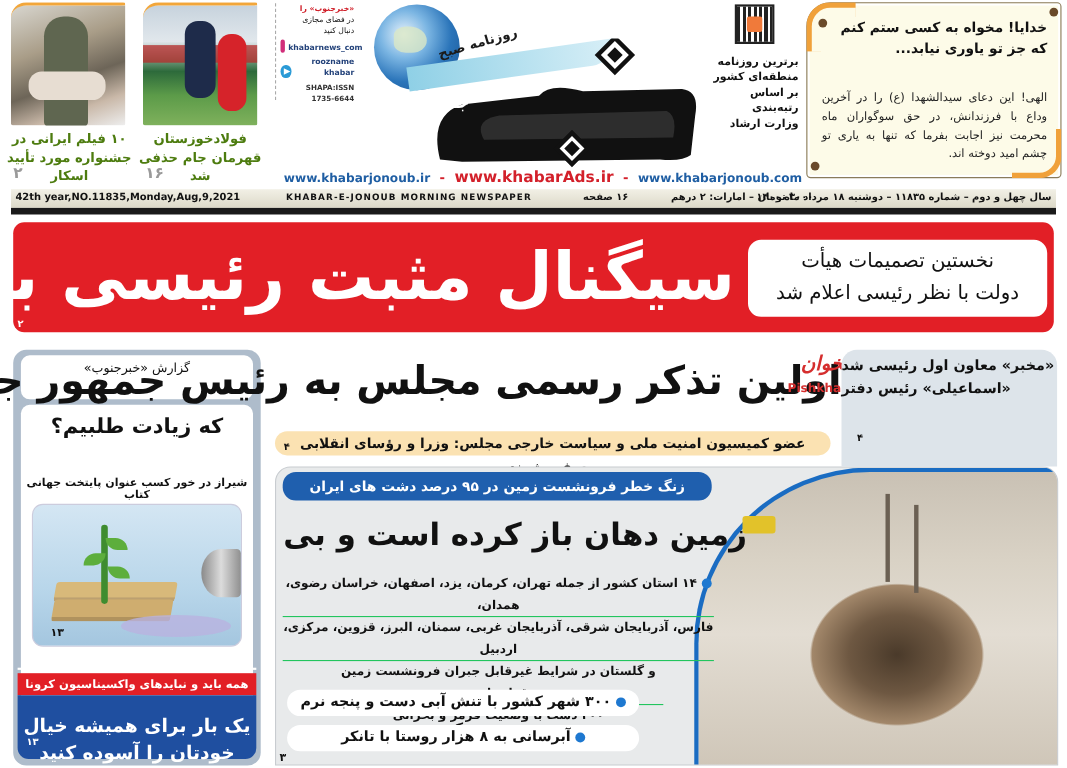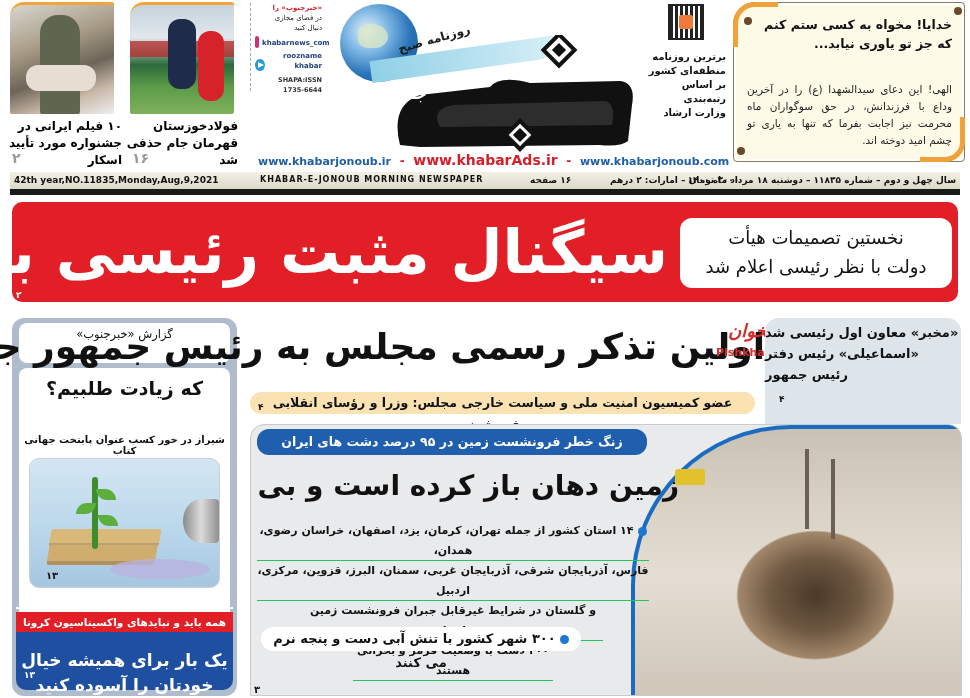--- a/index.html
+++ b/index.html
@@ -9,21 +9,21 @@
 
   
   .thumb { width: 104px; height: 112px; border-radius: 14px 2px 2px 2px; overflow: hidden; border-top: 3px solid #f2a63a; }
   .thumb-film { left: 10px; top: 2px; background: linear-gradient(160deg,#d8d6cf 0%,#a99d88 35%,#6d6558 60%,#c9b8a8 80%,#eee 100%); }
   .thumb-football { left: 130px; top: 2px; background: linear-gradient(180deg,#c7d3dd 0%,#e1e7ec 30%,#2d6a3b 55%,#5c9b49 75%,#7fb15c 100%); }
   .thumb .fig1 { position:absolute; left:30px; top:10px; width:40px; height:100px; background:#5f6650; border-radius:18px 18px 4px 4px; }
   .thumb .fig2 { position:absolute; left:16px; top:60px; width:70px; height:26px; background:#e7ddd2; border-radius:12px; }
   .thumb .p1 { position:absolute; left:38px; top:14px; width:28px; height:70px; background:#1e2b4a; border-radius:12px; }
   .thumb .p2 { position:absolute; left:68px; top:26px; width:26px; height:70px; background:#d6232a; border-radius:12px; }
   .thumb .bar { position:absolute; left:0; top:36px; width:104px; height:16px; background:#b72a2a; opacity:.75; }
-  .thumb-caption { font-weight: bold; font-size: 12px; line-height: 17px; text-align: right; direction: rtl; color:#000000; }
+  .thumb-caption { font-weight: bold; font-size: 12px; line-height: 17px; text-align: center; direction: rtl; color:#4d7c0f; }
   .page-num { font-size: 14px; color: #9a9a9a; font-weight: bold; }
 
   .social-box { left: 250px; top: 3px; width: 72px; height: 88px; border-left: 1px dashed #aaa; padding-left:4px; font-size: 7px; line-height: 10px; direction: rtl; text-align: right; }
   .social-box .red { color: #d0202a; font-weight: bold; }
   .social-row { display:flex; align-items:flex-end; direction:ltr; gap:3px; margin-top:3px; font-size:7px; color:#23427a; font-weight:bold; }
   .ig { width:12px; height:12px; border-radius:4px; border:2px solid #d12e7a; }
   .tg { width:12px; height:12px; border-radius:50%; background:#2a9ad6; position:relative; }
   .tg::after { content:""; position:absolute; left:3px; top:3px; border-left:6px solid #fff; border-top:3px solid transparent; border-bottom:3px solid transparent; }
   .issn { direction:ltr; font-size:6.5px; color:#333; margin-top:4px; font-weight:bold; }
 
@@ -248,23 +248,25 @@
   <div class="story-headline">زمین دهان باز کرده است و بی خبریم</div>
   <div class="story-body">
     <span class="line"><span class="dot"></span><span>۱۴ استان کشور از جمله تهران، کرمان، یزد، اصفهان، خراسان رضوی، همدان،</span></span>
     <span class="line">فارس، آذربایجان شرقی، آذربایجان غربی، سمنان، البرز، قزوین، مرکزی، اردبیل</span>
     <span class="line" style="width:300px;">و گلستان در شرایط غیرقابل جبران فرونشست زمین قرار دارند</span>
     <span class="line" style="width:200px;">۳۰۰ دشت با وضعیت قرمز و بحرانی هستند</span>
   </div>
   <div class="bullet-pill bp1">
     <span class="dot"></span><span>۳۰۰ شهر کشور با تنش آبی دست و پنجه نرم می کنند</span>
   </div>
+  <div class="bullet-pill bp2">
+    <span class="dot"></span><span>آبرسانی به ۸ هزار روستا با تانکر</span>
+  </div>
   <div class="story-pn">۳</div>
 </div>
 
 <div class="abs right-box">
   <div class="right-title">
     <div>«مخبر» معاون اول رئیسی شد</div>
     <div>«اسماعیلی» رئیس دفتر</div>
-    <div>رئیس جمهور</div>
   </div>
   <div class="right-pn">۴</div>
 </div>
 
 </body></html>

